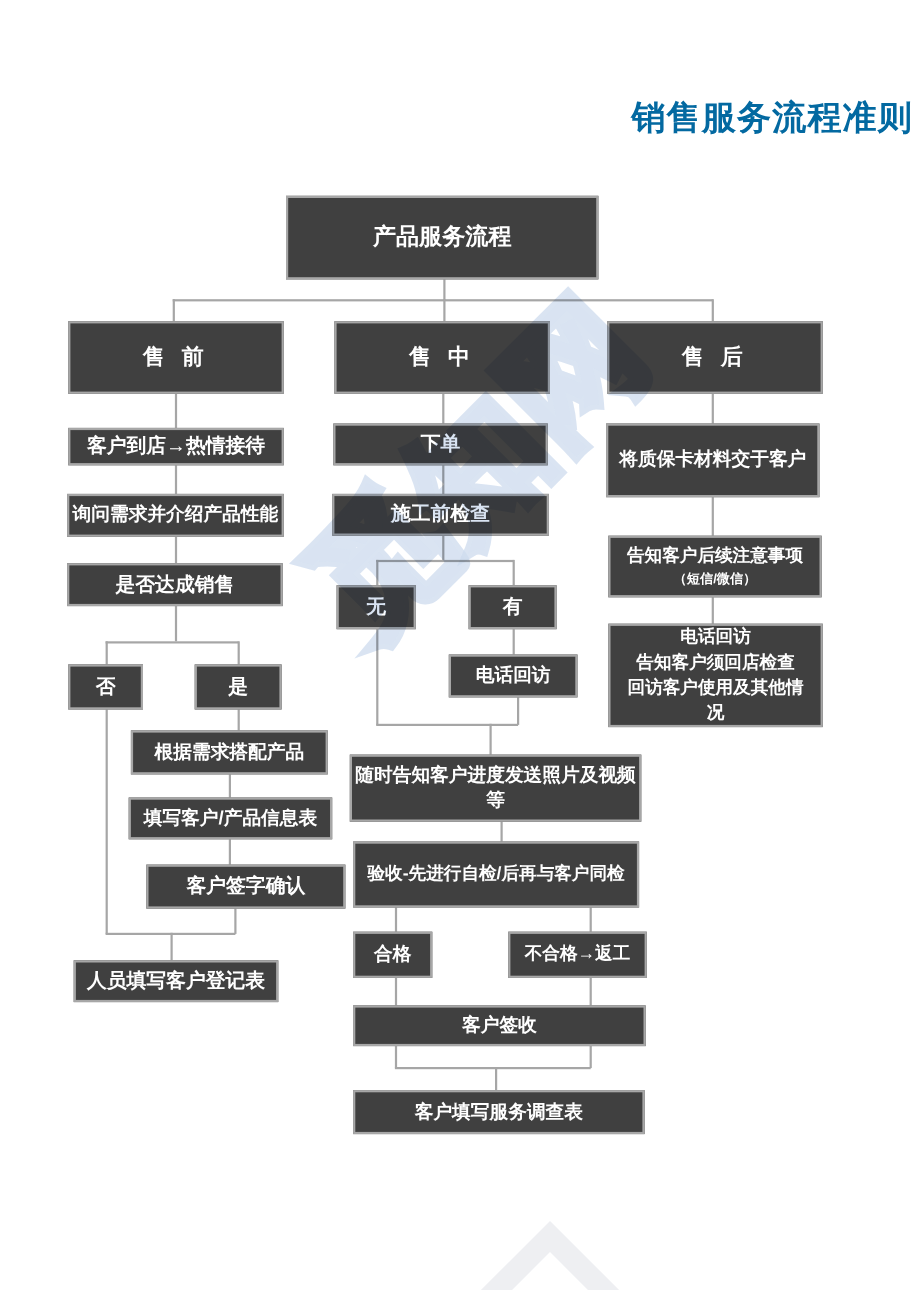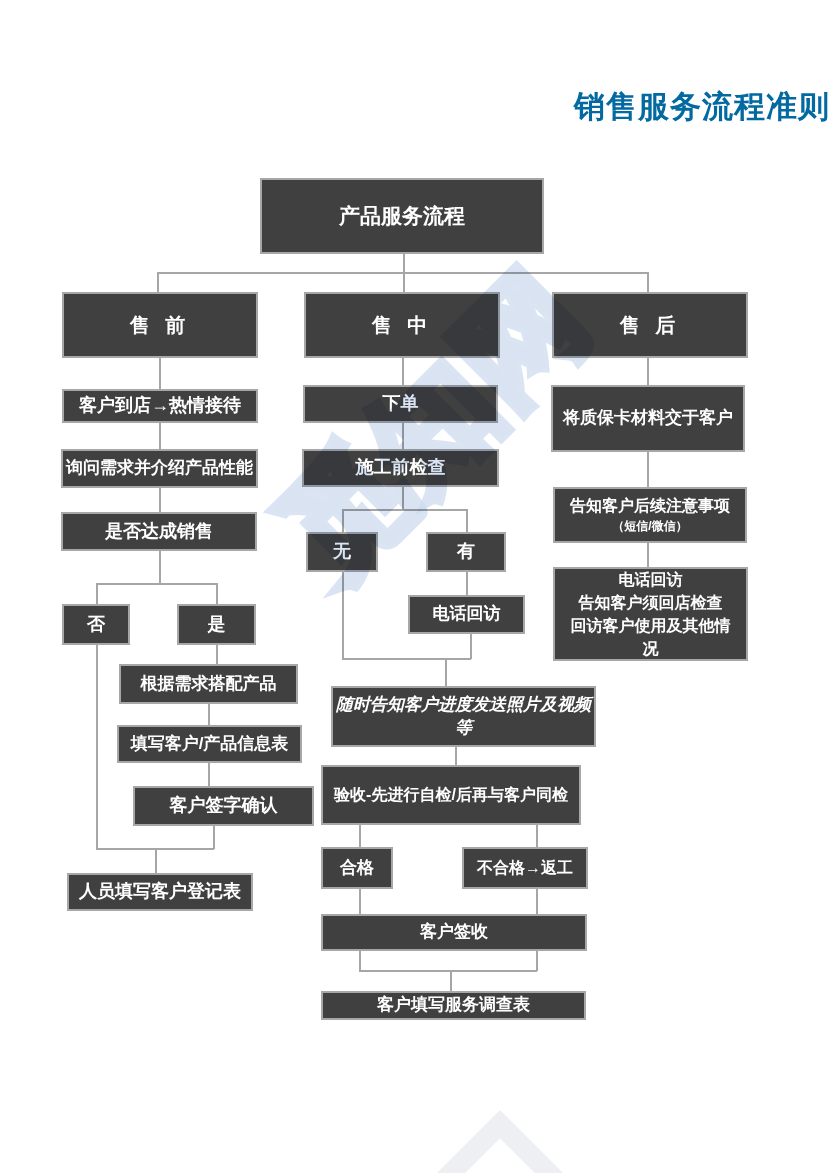--- a/index.html
+++ b/index.html
@@ -59,26 +59,26 @@
   <div class="node" style="left:119px;top:664px;width:179px;height:40px;font-size:17px;">根据需求搭配产品</div>
   <div class="node" style="left:117px;top:725px;width:185px;height:38px;font-size:17px;">填写客户/产品信息表</div>
   <div class="node" style="left:117px;top:786px;width:181px;height:40px;font-size:18px;margin-left:16px;">客户签字确认</div>
   <div class="node" style="left:67px;top:873px;width:186px;height:38px;font-size:18px;">人员填写客户登记表</div>
 
   <div class="node" style="left:303px;top:385px;width:195px;height:38px;font-size:18px;">下单</div>
   <div class="node" style="left:302px;top:449px;width:197px;height:38px;font-size:18px;">施工前检查</div>
   <div class="node" style="left:306px;top:532px;width:72px;height:40px;font-size:18px;">无</div>
   <div class="node" style="left:426px;top:532px;width:80px;height:40px;font-size:18px;">有</div>
   <div class="node" style="left:408px;top:595px;width:117px;height:39px;font-size:17px;">电话回访</div>
-  <div class="node" style="left:331px;top:686px;width:265px;height:61px;font-size:17px;line-height:1.35;font-style:italic;">随时告知客户进度发送照片及视频等</div>
+  <div class="node" style="left:318px;top:686px;width:265px;height:61px;font-size:17px;line-height:1.35;">随时告知客户进度发送照片及视频等</div>
   <div class="node" style="left:321px;top:765px;width:260px;height:60px;font-size:16px;">验收-先进行自检/后再与客户同检</div>
   <div class="node" style="left:321px;top:847px;width:72px;height:42px;font-size:17px;">合格</div>
   <div class="node" style="left:462px;top:847px;width:126px;height:42px;font-size:16px;">不合格→返工</div>
   <div class="node" style="left:321px;top:914px;width:266px;height:37px;font-size:17px;">客户签收</div>
-  <div class="node" style="left:321px;top:991px;width:265px;height:29px;font-size:17px;">客户填写服务调查表</div>
+  <div class="node" style="left:321px;top:991px;width:265px;height:40px;font-size:17px;">客户填写服务调查表</div>
 
   <div class="node" style="left:551px;top:385px;width:194px;height:67px;font-size:17px;">将质保卡材料交于客户</div>
   <div class="node col" style="left:553px;top:487px;width:194px;height:56px;font-size:16px;">
     <div>告知客户后续注意事项</div>
     <div class="sub-small">（短信/微信）</div>
   </div>
   <div class="node col" style="left:553px;top:567px;width:195px;height:94px;font-size:16px;line-height:1.45;">
     <div class="c3line">电话回访</div>
     <div class="c3line">告知客户须回店检查</div>
     <div class="c3line c3wrap">回访客户使用及其他情况</div>

